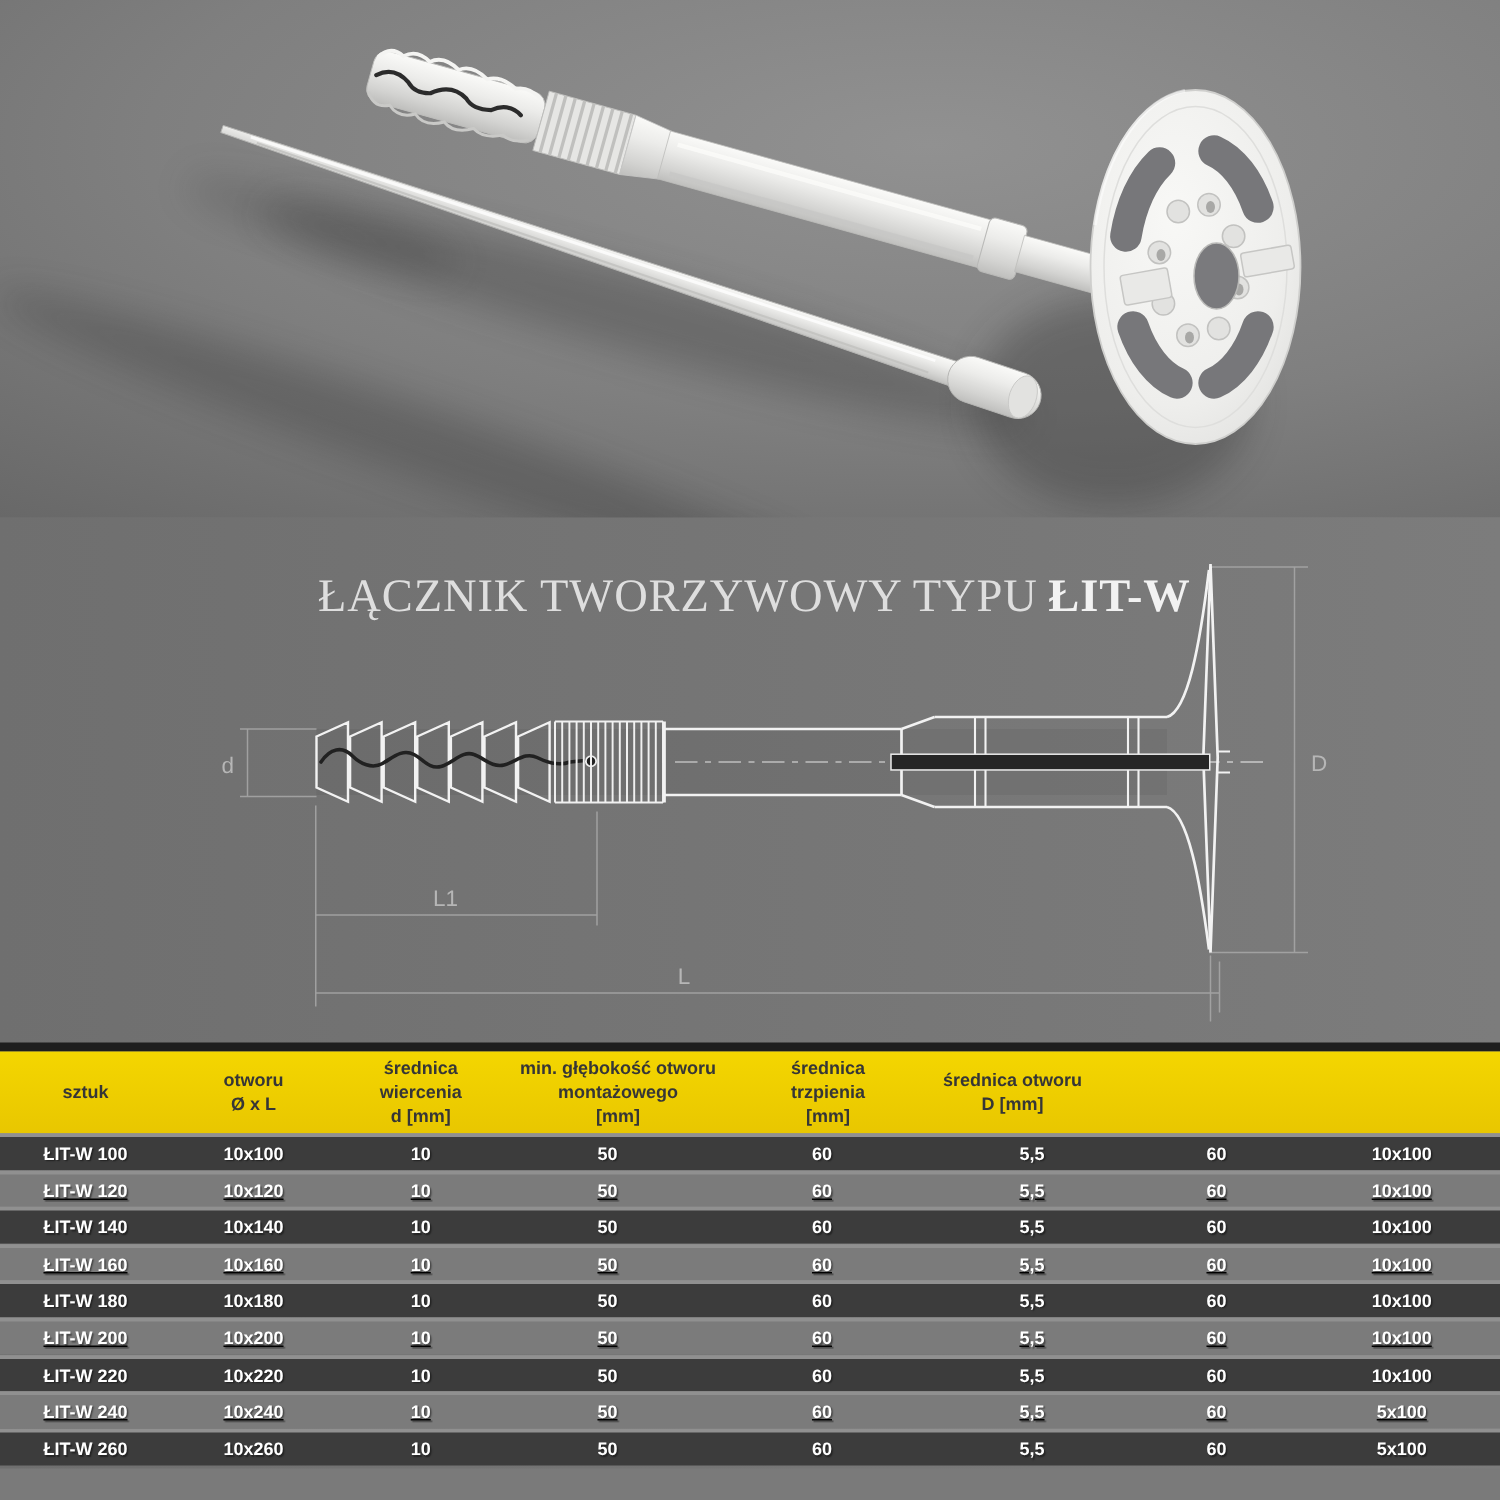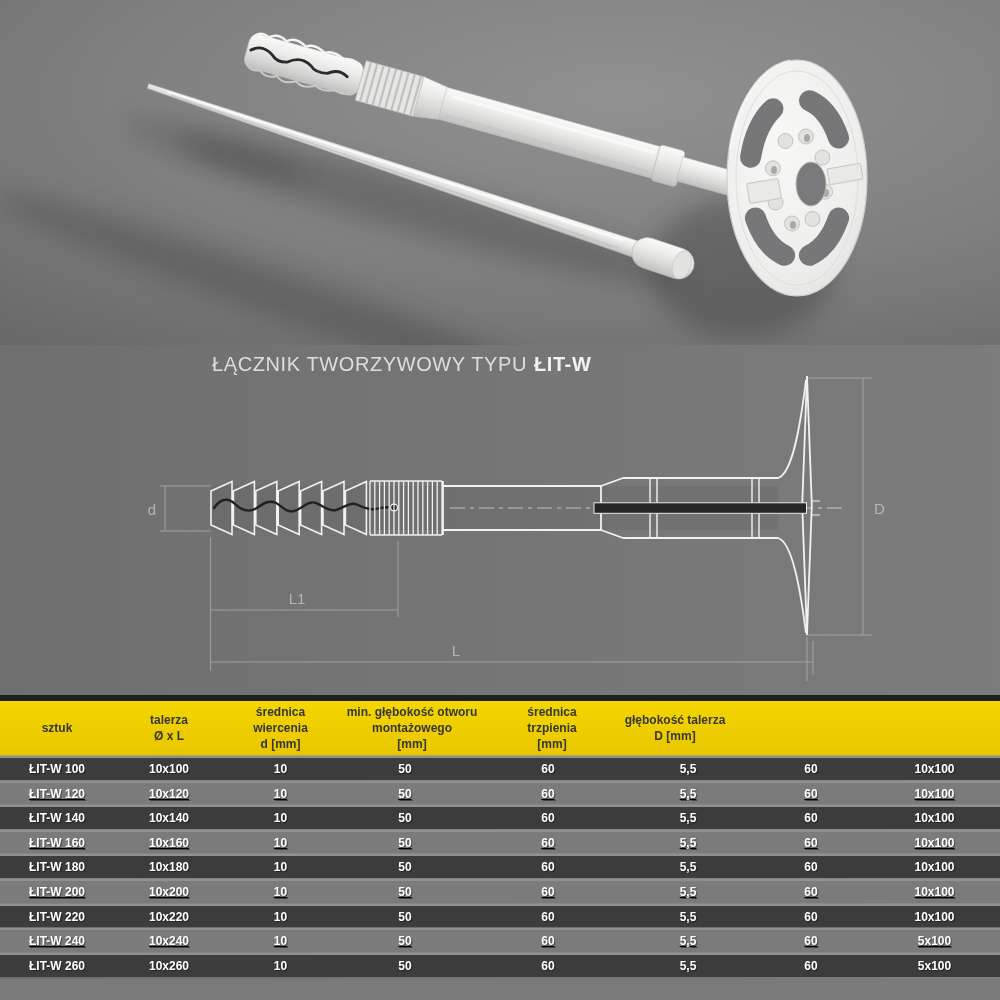--- a/index.html
+++ b/index.html
@@ -1,22 +1,22 @@
 <!DOCTYPE html>
 <html><head>
 <meta charset="utf-8">
 <style>
   html,body{margin:0;padding:0;background:#555;}
   .page{position:relative;width:1000px;height:1000px;overflow:hidden;
         background:linear-gradient(90deg,#6f6f6f,#7c7c7c);
         font-family:"Liberation Sans",sans-serif;}
   .photo-svg{position:absolute;left:0;top:0;}
   .drawing-svg{position:absolute;left:0;top:345px;}
-  .title{position:absolute;left:212px;top:353px;font-size:20px;color:#dedede;
-         letter-spacing:.6px;white-space:nowrap;}
+  .title{position:absolute;left:212px;top:379px;font-size:31px;color:#dedede;
+         letter-spacing:.6px;white-space:nowrap;font-family:Liberation Serif, serif;}
   .title .bold{font-weight:bold;color:#f2f2f2;margin-left:7px;}
   .table-section{position:absolute;left:0;top:695px;width:1000px;height:305px;}
   .topbar{height:6px;background:#1e1e1e;}
   .thead{height:56px;background:linear-gradient(#f4d600,#e8c600);display:flex;
          align-items:center;border-bottom:1px solid #3a3a1a;}
   .th{font-size:12px;font-weight:bold;color:#363636;text-align:center;
       white-space:pre-line;line-height:1.32;}
   .rows{background:transparent;}
   .tr{display:flex;height:22px;margin-bottom:2.6px;align-items:center;}
   .tr.dark{background:#3c3c3c;justify-content:space-between;}
@@ -181,32 +181,32 @@
       <text x="297" y="259" text-anchor="middle">L1</text>
       <text x="456" y="311" text-anchor="middle">L</text>
       <text x="874" y="169" text-anchor="start">D</text>
     </g>
   </svg>
 
   <div class="table-section">
     <div class="topbar"></div>
     <div class="thead">
       <div class="th c0">sztuk</div>
-      <div class="th c1">talerza
+      <div class="th c1">otworu
 Ø x L</div>
       <div class="th c2">średnica
 wiercenia
 d [mm]</div>
       <div class="th c4">min. głębokość otworu
 montażowego
 [mm]</div>
       <div class="th c5">średnica
 trzpienia
 [mm]</div>
-      <div class="th c6">głębokość talerza
+      <div class="th c6">średnica otworu
 D [mm]</div>
     </div>
     <div class="rows">
         <div class="tr dark">
           <div class="td c0">ŁIT-W 100</div>
           <div class="td c1">10x100</div>
           <div class="td c2">10</div>
           <div class="td c3">50</div>
           <div class="td c4">60</div>
           <div class="td c5">5,5</div>

